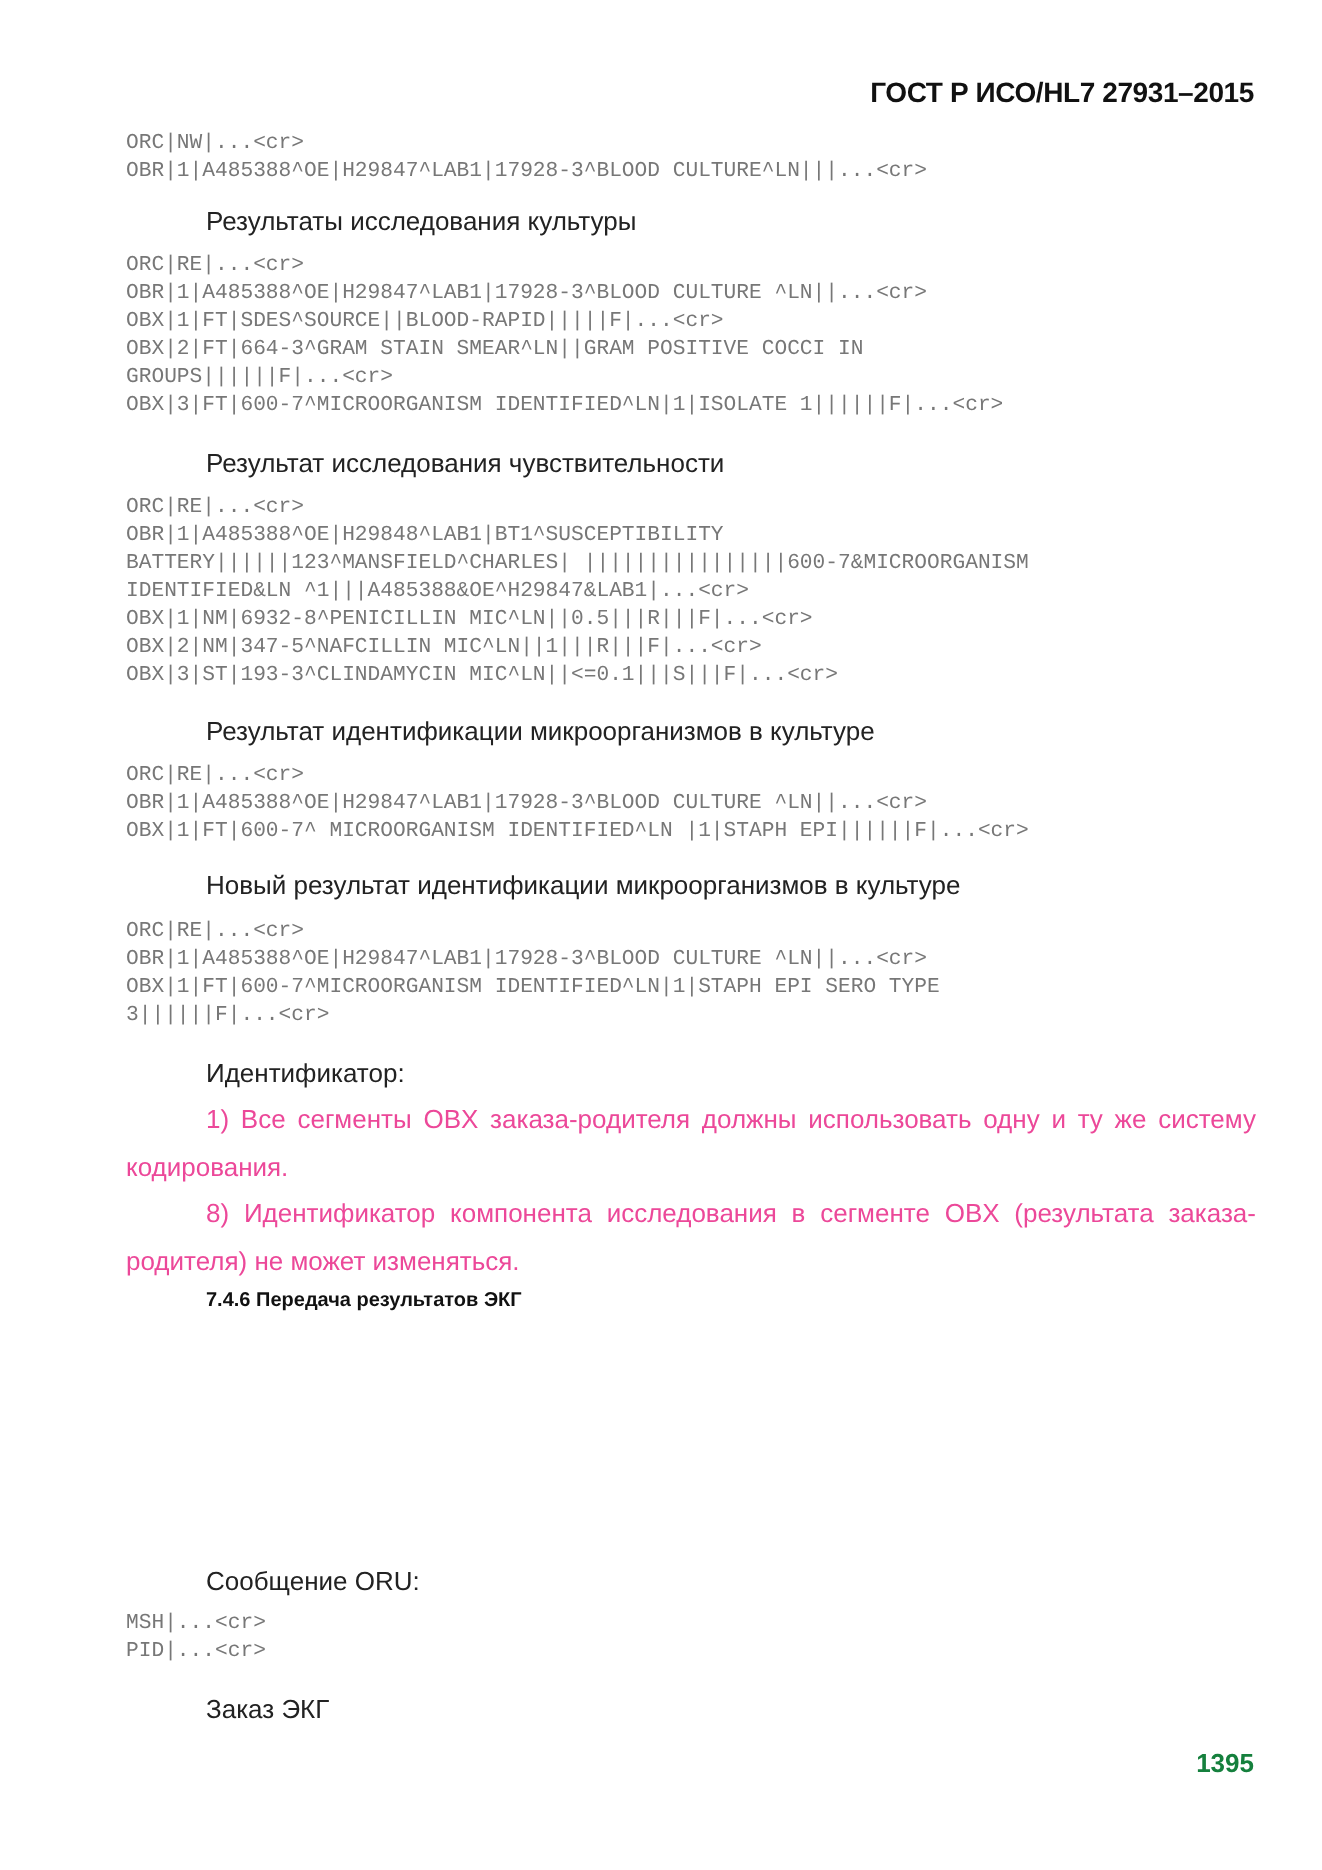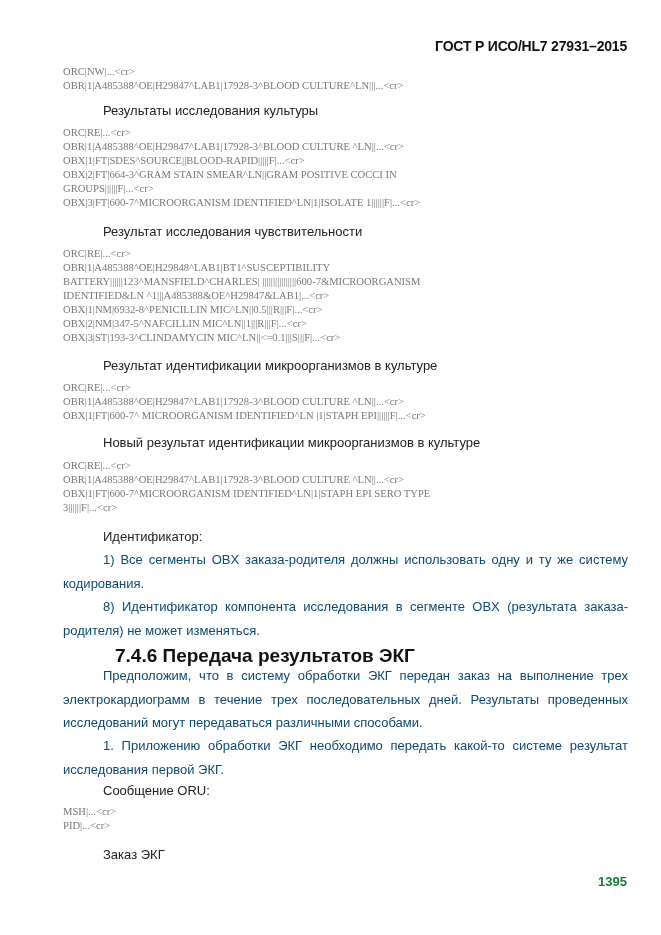--- a/index.html
+++ b/index.html
@@ -10,39 +10,39 @@
     font-family: "Liberation Sans", sans-serif; font-weight: bold;
     font-size: 14px; color: #111; letter-spacing: -0.2px;
   }
   .pagenum {
     position: absolute; top: 874px; right: 34px;
     font-family: "Liberation Sans", sans-serif; font-weight: bold;
     font-size: 13px; color: #15803d;
   }
   .code {
     position: absolute; left: 63px;
-    font-family: Liberation Serif, serif; font-size: 10.6px;
+    font-family: Liberation Mono, monospace; font-size: 10.6px;
     line-height: 14px; color: #777; white-space: pre; margin: 0;
   }
   .caption {
     position: absolute; left: 103px;
     font-family: "Liberation Sans", sans-serif; font-size: 13px;
     color: #222; white-space: nowrap;
   }
   .para {
     position: absolute; left: 63px; width: 565px;
     font-family: "Liberation Sans", sans-serif; font-size: 13px;
-    line-height: 23.5px; color: #0c4a6e; text-align: justify;
+    line-height: 23.5px; color: #ec4899; text-align: justify;
     text-indent: 40px; margin: 0;
   }
   .para-last { text-align-last: left; }
   .heading {
     position: absolute; left: 103px;
     font-family: "Liberation Sans", sans-serif; font-weight: bold;
-    font-size: 19px; color: #111; margin-left: 12px;
+    font-size: 10px; color: #111;
   }
 </style>
 </head>
 <body>
 
 <div class="page">
   <div class="header">ГОСТ Р ИСО/HL7 27931–2015</div>
 
   <pre class="code" style="top:65px"><span>ORC|NW|...&lt;cr&gt;</span>
 <span>OBR|1|A485388^OE|H29847^LAB1|17928-3^BLOOD CULTURE^LN|||...&lt;cr&gt;</span></pre>
@@ -79,22 +79,20 @@
 <span>OBX|1|FT|600-7^MICROORGANISM IDENTIFIED^LN|1|STAPH EPI SERO TYPE</span>
 <span>3||||||F|...&lt;cr&gt;</span></pre>
 
   <div class="caption" style="top:529px">Идентификатор:</div>
 
   <p class="para para-last" style="top:548px">1) Все сегменты OBX заказа-родителя должны использовать одну и ту же систему кодирования.</p>
   <p class="para para-last" style="top:595px">8) Идентификатор компонента исследования в сегменте OBX (результата заказа-родителя) не может изменяться.</p>
 
   <div class="heading" style="top:645px">7.4.6 Передача результатов ЭКГ</div>
 
-  <p class="para para-last" style="top:664px">Предположим, что в систему обработки ЭКГ передан заказ на выполнение трех электрокардиограмм в течение трех последовательных дней. Результаты проведенных исследований могут передаваться различными способами.</p>
-  <p class="para para-last" style="top:734px">1. Приложению обработки ЭКГ необходимо передать какой-то системе результат исследования первой ЭКГ.</p>
 
   <div class="caption" style="top:783px">Сообщение ORU:</div>
 
   <pre class="code" style="top:805px"><span>MSH|...&lt;cr&gt;</span>
 <span>PID|...&lt;cr&gt;</span></pre>
 
   <div class="caption" style="top:847px">Заказ ЭКГ</div>
 
   <div class="pagenum">1395</div>
 </div>

